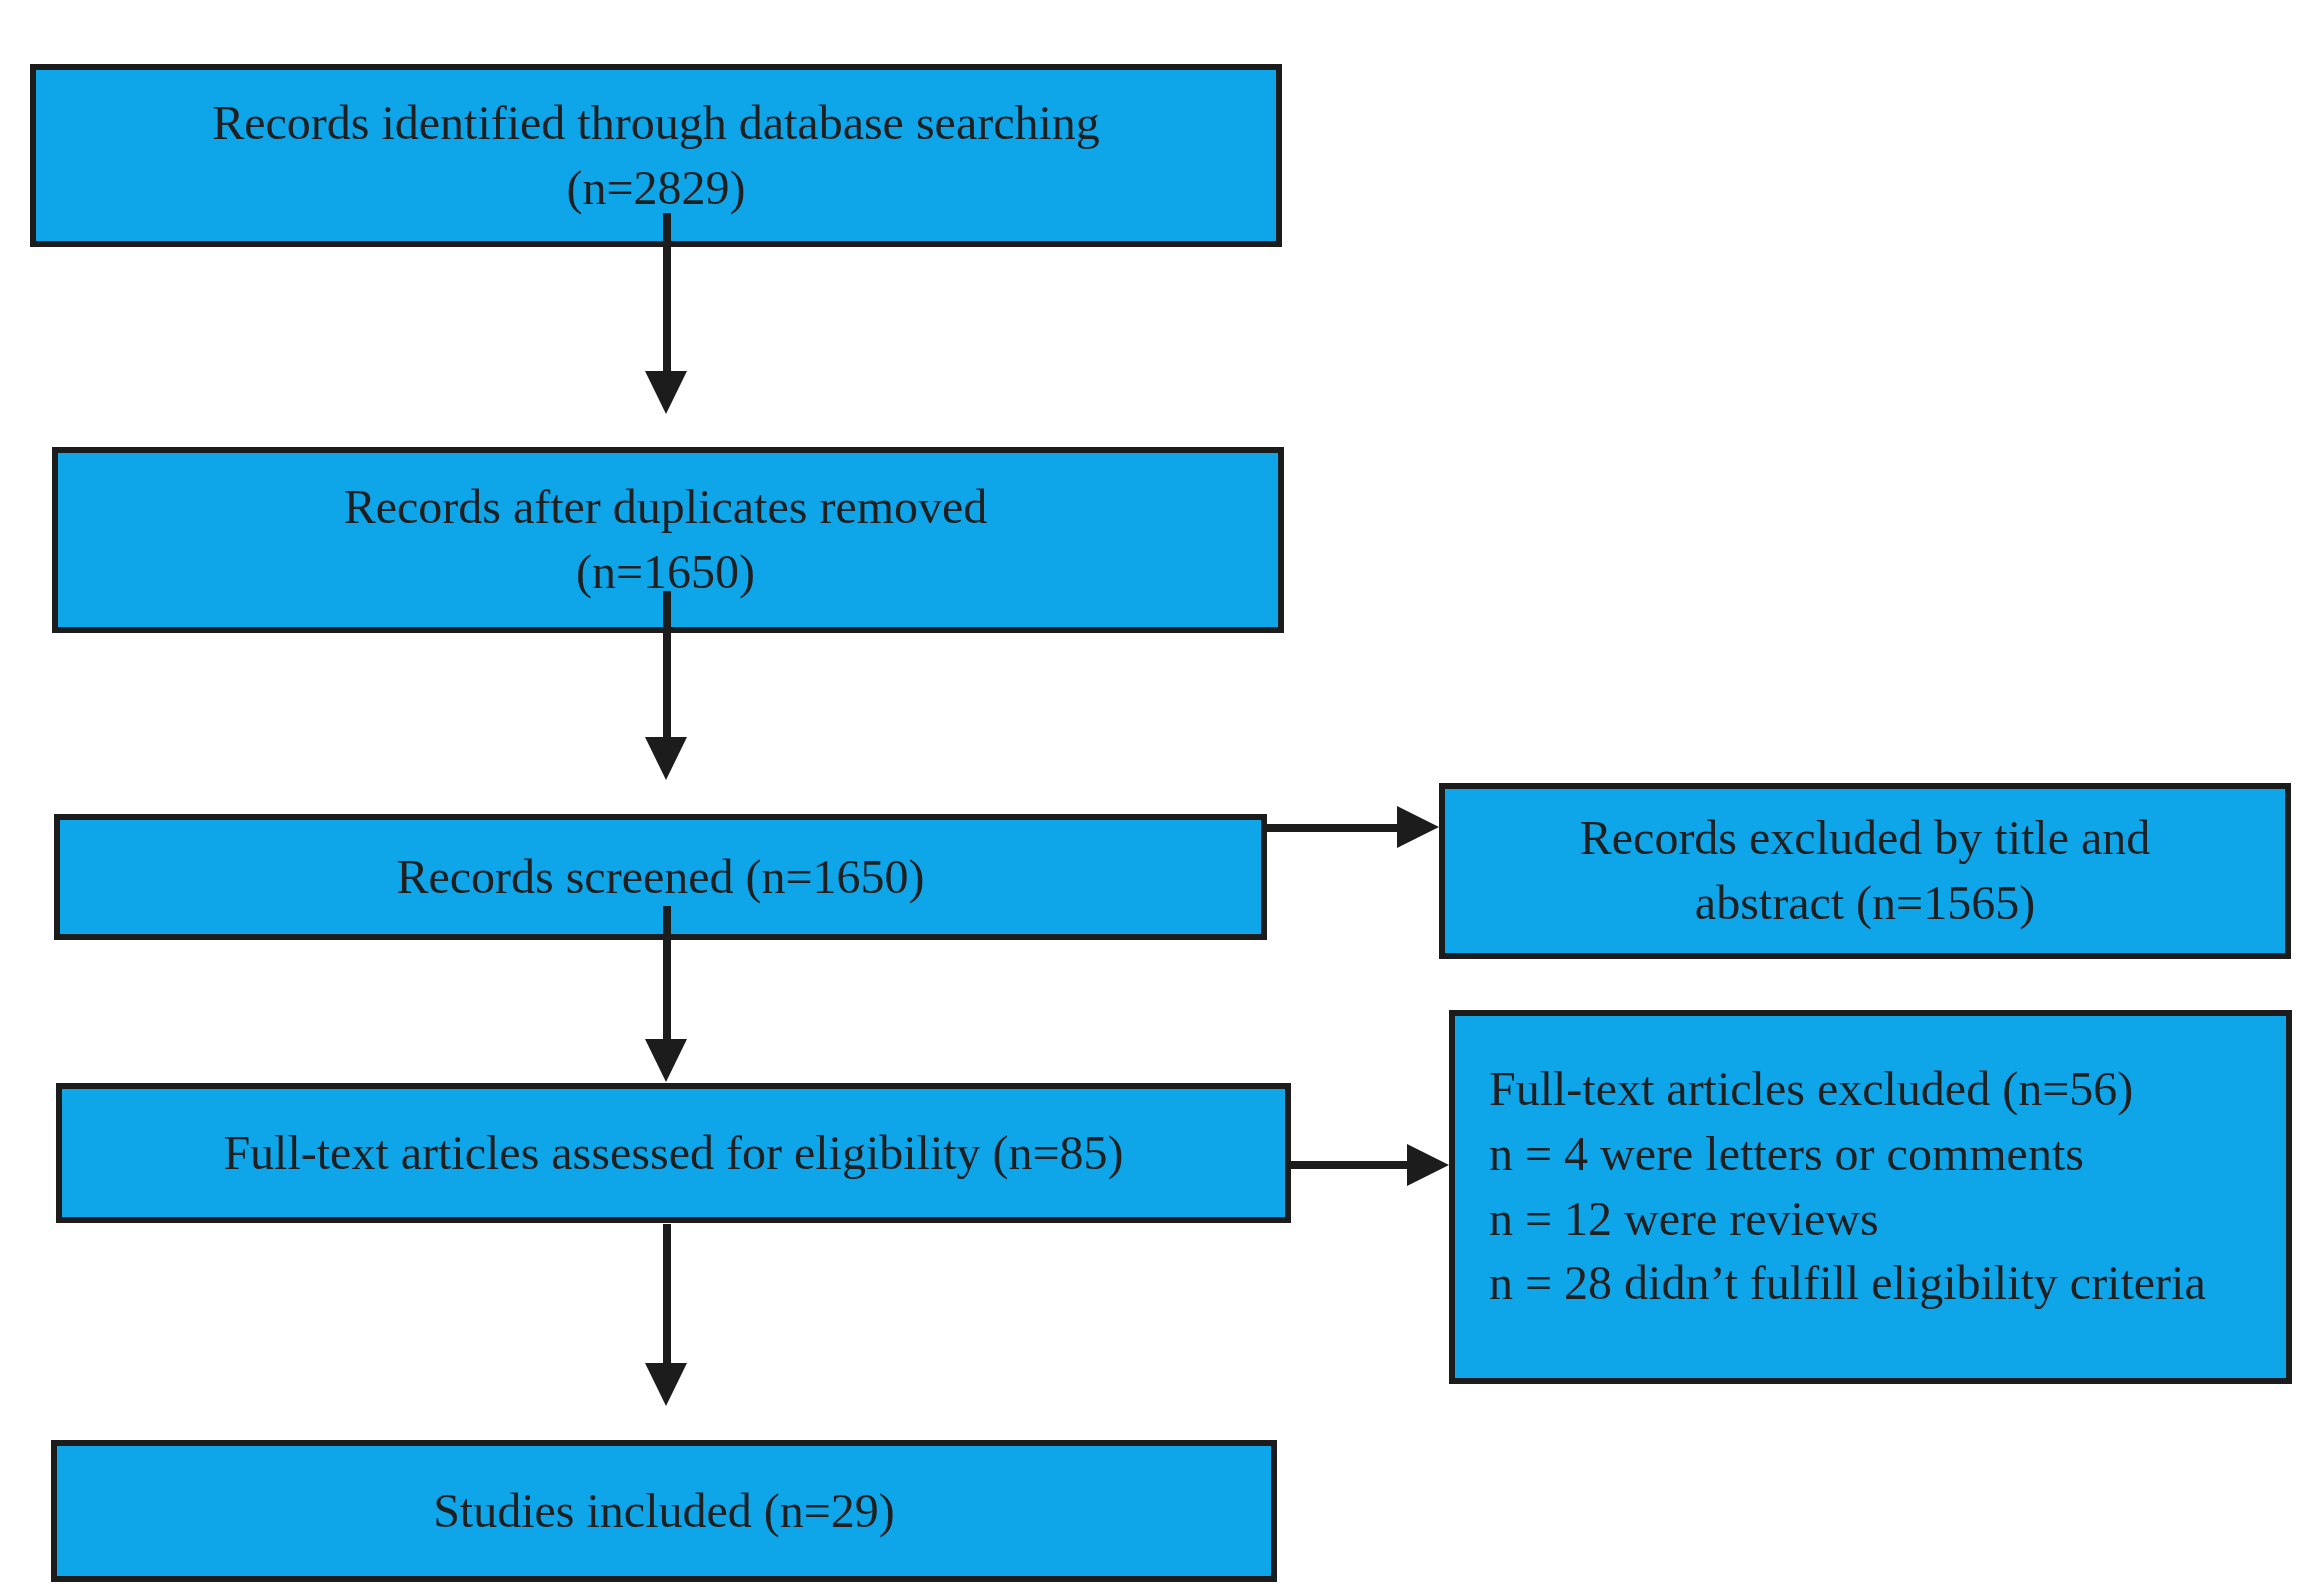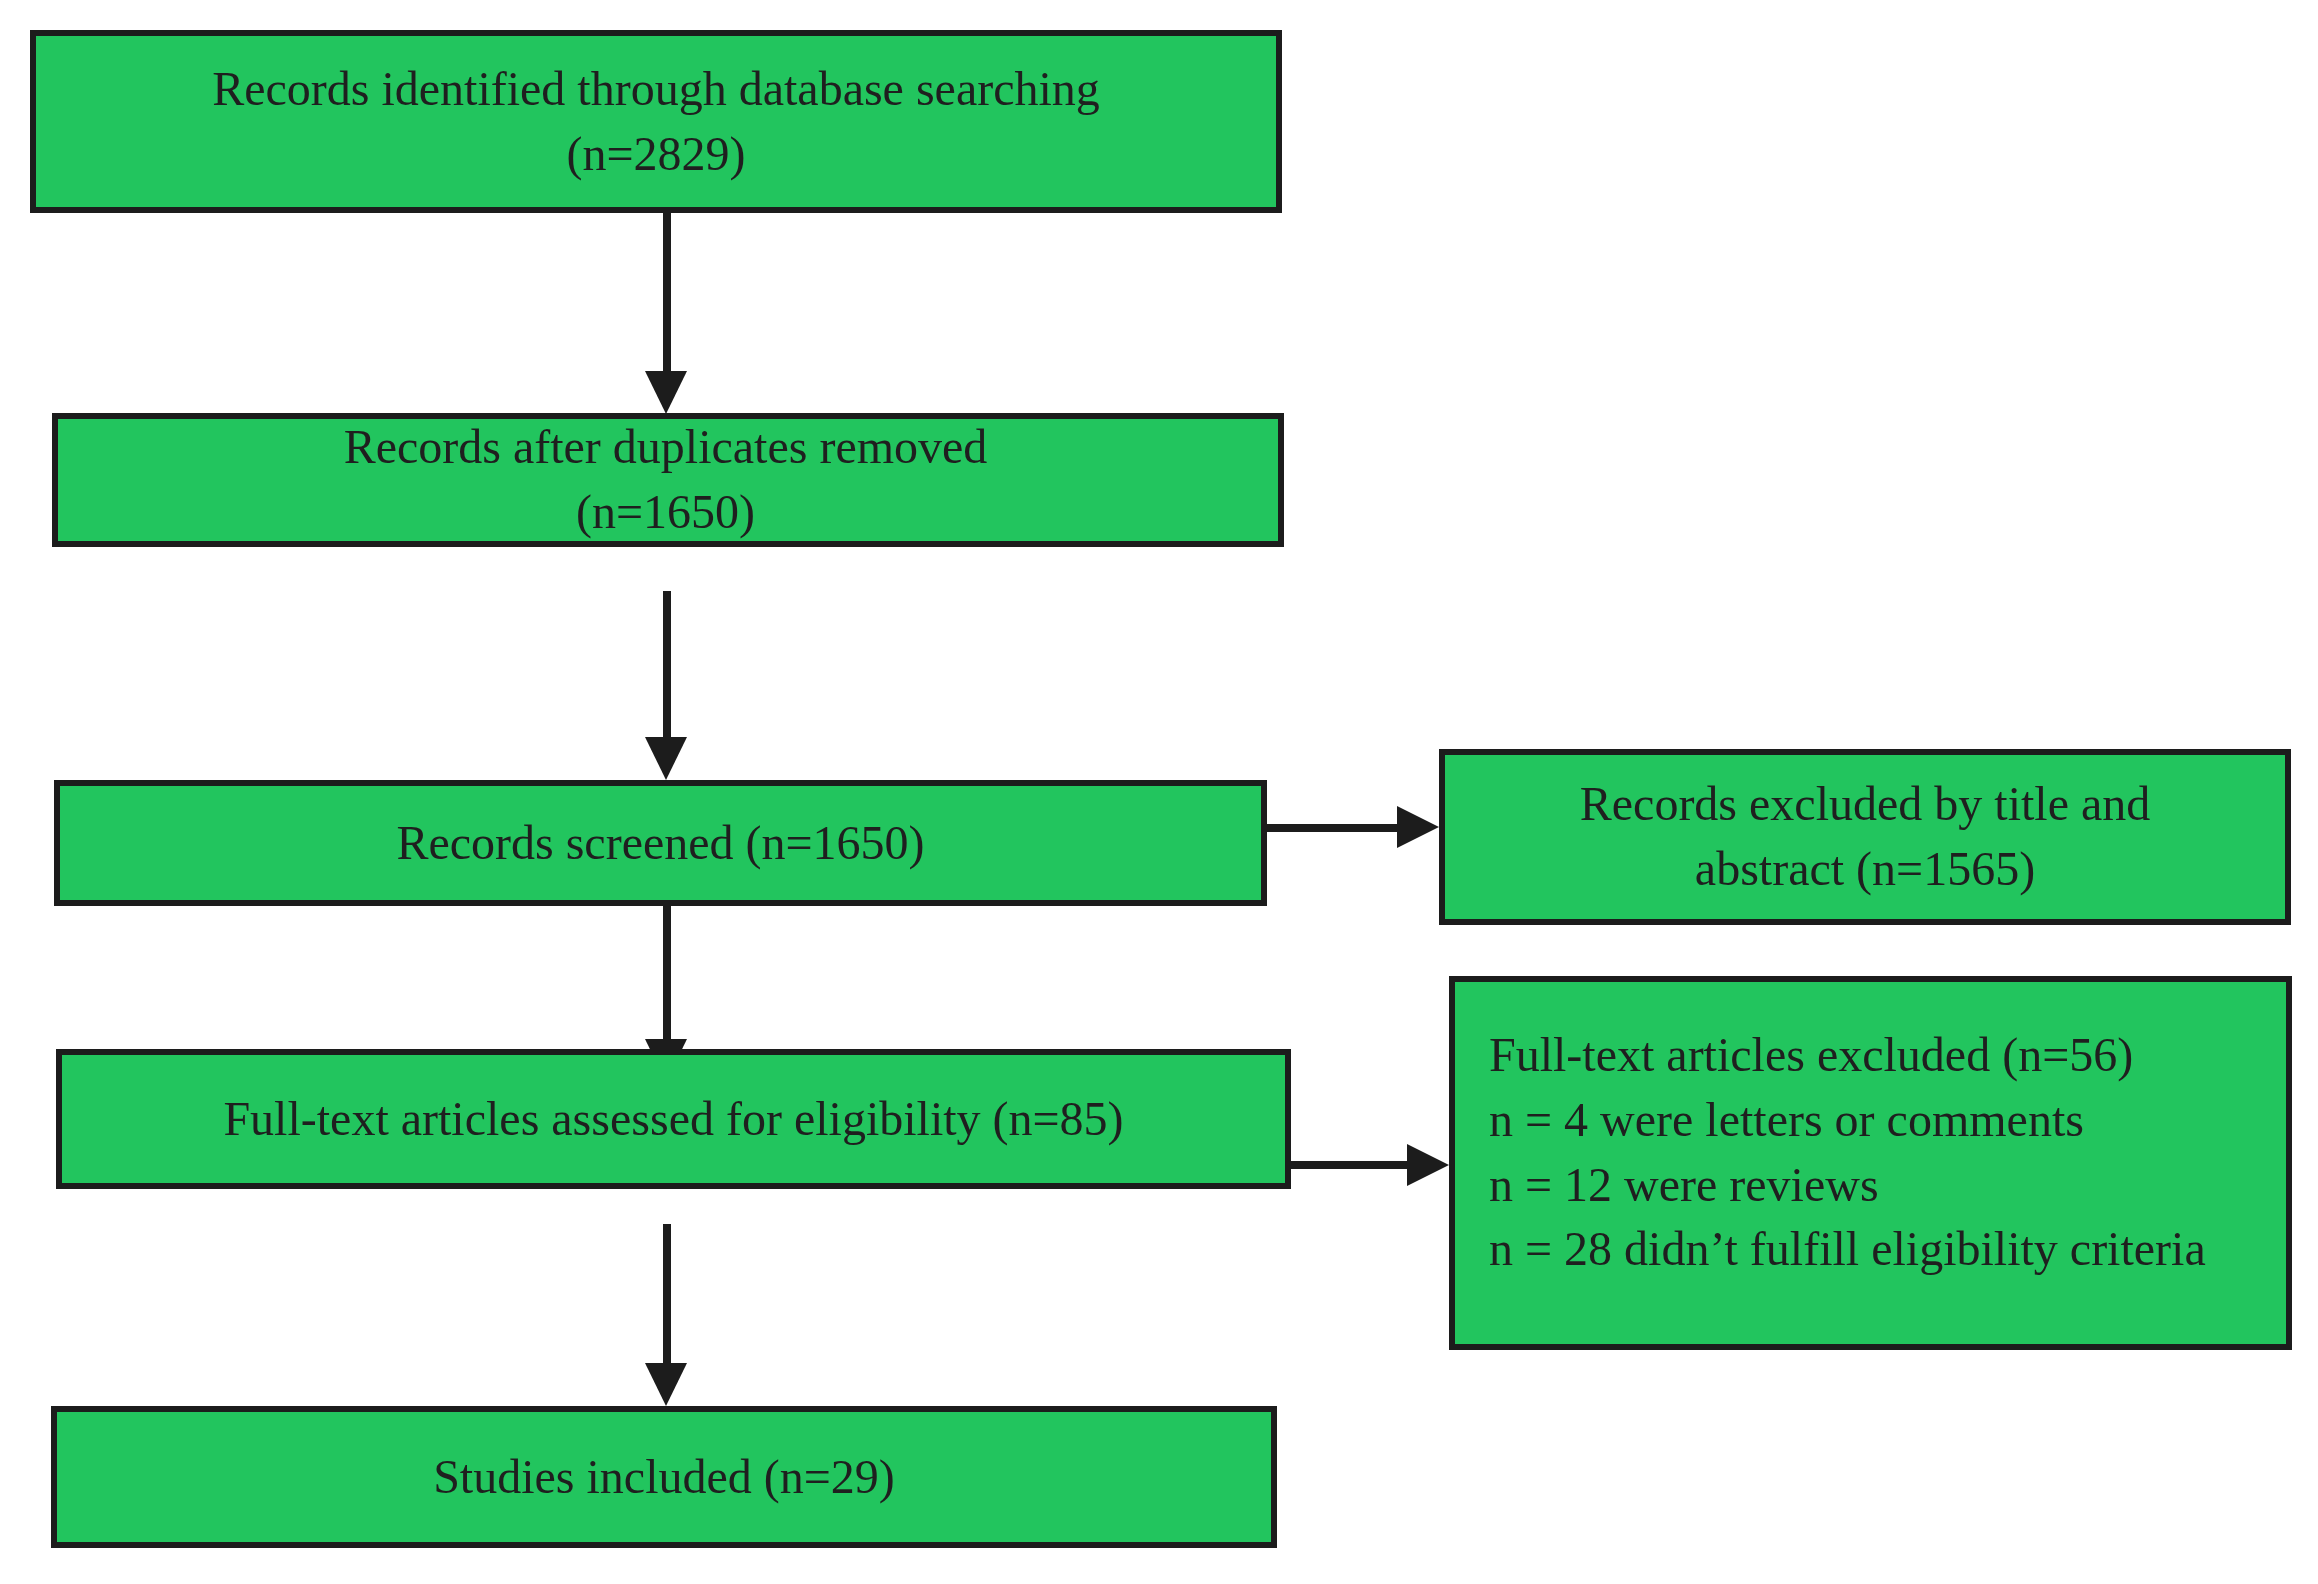--- a/index.html
+++ b/index.html
@@ -14,30 +14,31 @@
     position: relative;
     width: 2319px;
     height: 1584px;
     background: #ffffff;
     font-family: "Liberation Serif", "DejaVu Serif", serif;
     color: #1f1f1f;
   }
   .box {
     position: absolute;
     border: 6px solid #1c1c1c;
-    background: #22c55e;
+    background: #0ea5e9;
     box-sizing: border-box;
     display: flex;
     flex-direction: column;
     justify-content: center;
     align-items: center;
     text-align: center;
     font-size: 48px;
     line-height: 1.35;
     padding: 7.5px 15px;
+    margin-top: 34px;
   }
   .box.left-align {
     align-items: flex-start;
     text-align: left;
     justify-content: flex-start;
     padding: 41px 34px;
   }
   .vline {
     position: absolute;
     width: 7.5px;
@@ -70,21 +71,21 @@
 <div id="canvas">
 
   <div class="box" style="left:30px; top:30px; width:1252px; height:183px;">
     <div class="line1">Records identified through database searching</div>
     <div class="line2">(n=2829)</div>
   </div>
 
   <div class="vline" style="left:663px; top:213px; height:161px;"></div>
   <div class="head-down" style="left:645px; top:371px;"></div>
 
-  <div class="box" style="left:52px; top:413px; width:1232px; height:134px;padding-left:10px;">
+  <div class="box" style="left:52px; top:413px; width:1232px; height:186px;padding-left:10px;">
     <div class="line1">Records after duplicates removed</div>
     <div class="line2">(n=1650)</div>
   </div>
 
   <div class="vline" style="left:663px; top:591px; height:148px;"></div>
   <div class="head-down" style="left:645px; top:737px;"></div>
 
   <div class="box" style="left:54px; top:780px; width:1213px; height:126px;">
     <div>Records screened (n=1650)</div>
   </div>

